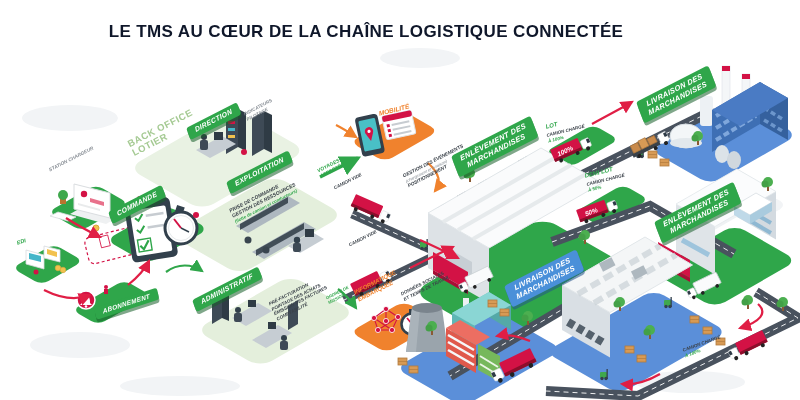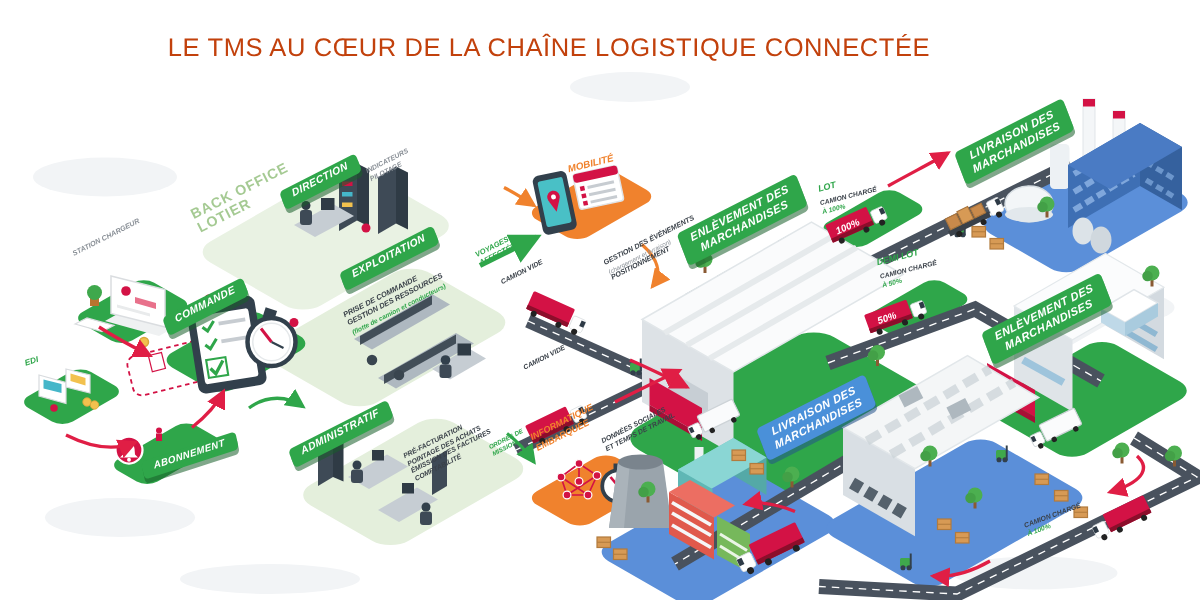--- a/index.html
+++ b/index.html
@@ -1,20 +1,20 @@
 <!DOCTYPE html>
 <html><head>
 <meta charset="utf-8">
 <style>
   html,body{margin:0;padding:0;background:#fff;}
   .stage{position:relative;width:800px;height:400px;background:#ffffff;overflow:hidden;
          font-family:"Liberation Sans",sans-serif;}
   .scene{position:absolute;left:0;top:0;}
   .title{position:absolute;top:22px;left:0;width:732px;text-align:center;
-         font-size:17px;font-weight:400;letter-spacing:.4px;color:#c2410c;}
+         font-size:17px;font-weight:700;letter-spacing:.4px;color:#0f172a;}
   .lbl{position:absolute;transform-origin:0 0;line-height:1.25;white-space:nowrap;font-weight:bold;}
   .lbl span{display:block;}
   .banner{position:absolute;transform-origin:0 0;background:#2FA64A;color:#fff;font-weight:bold;
           font-style:italic;text-align:center;border-radius:3px;padding:2px 8px;font-size:7px;
           letter-spacing:.3px;box-shadow:0 3px 0 rgba(23,94,41,.55);white-space:nowrap;line-height:1.25;}
   .banner span{display:block;}
   .banner.blue{background:#4A90D9;box-shadow:0 3px 0 rgba(36,84,140,.55);}
   .b2{font-size:7.5px;}
   .g{color:#2FA64A}.dk{color:#3A4149}.or{color:#F0822D}.gy{color:#8A9097}.lg{color:#A5CA93}
   .it{font-style:italic}

